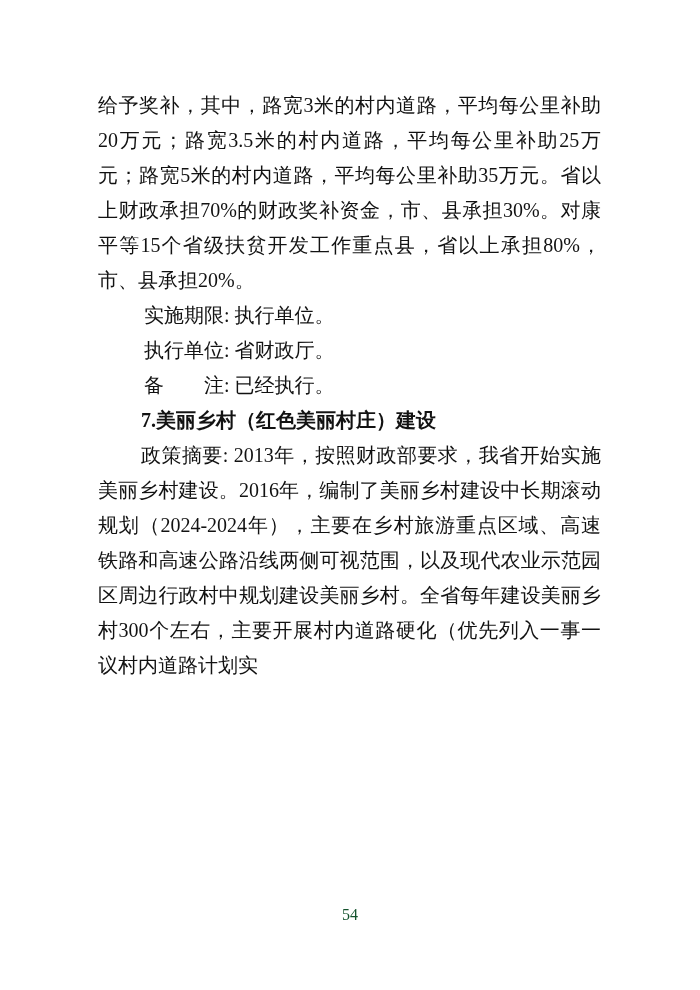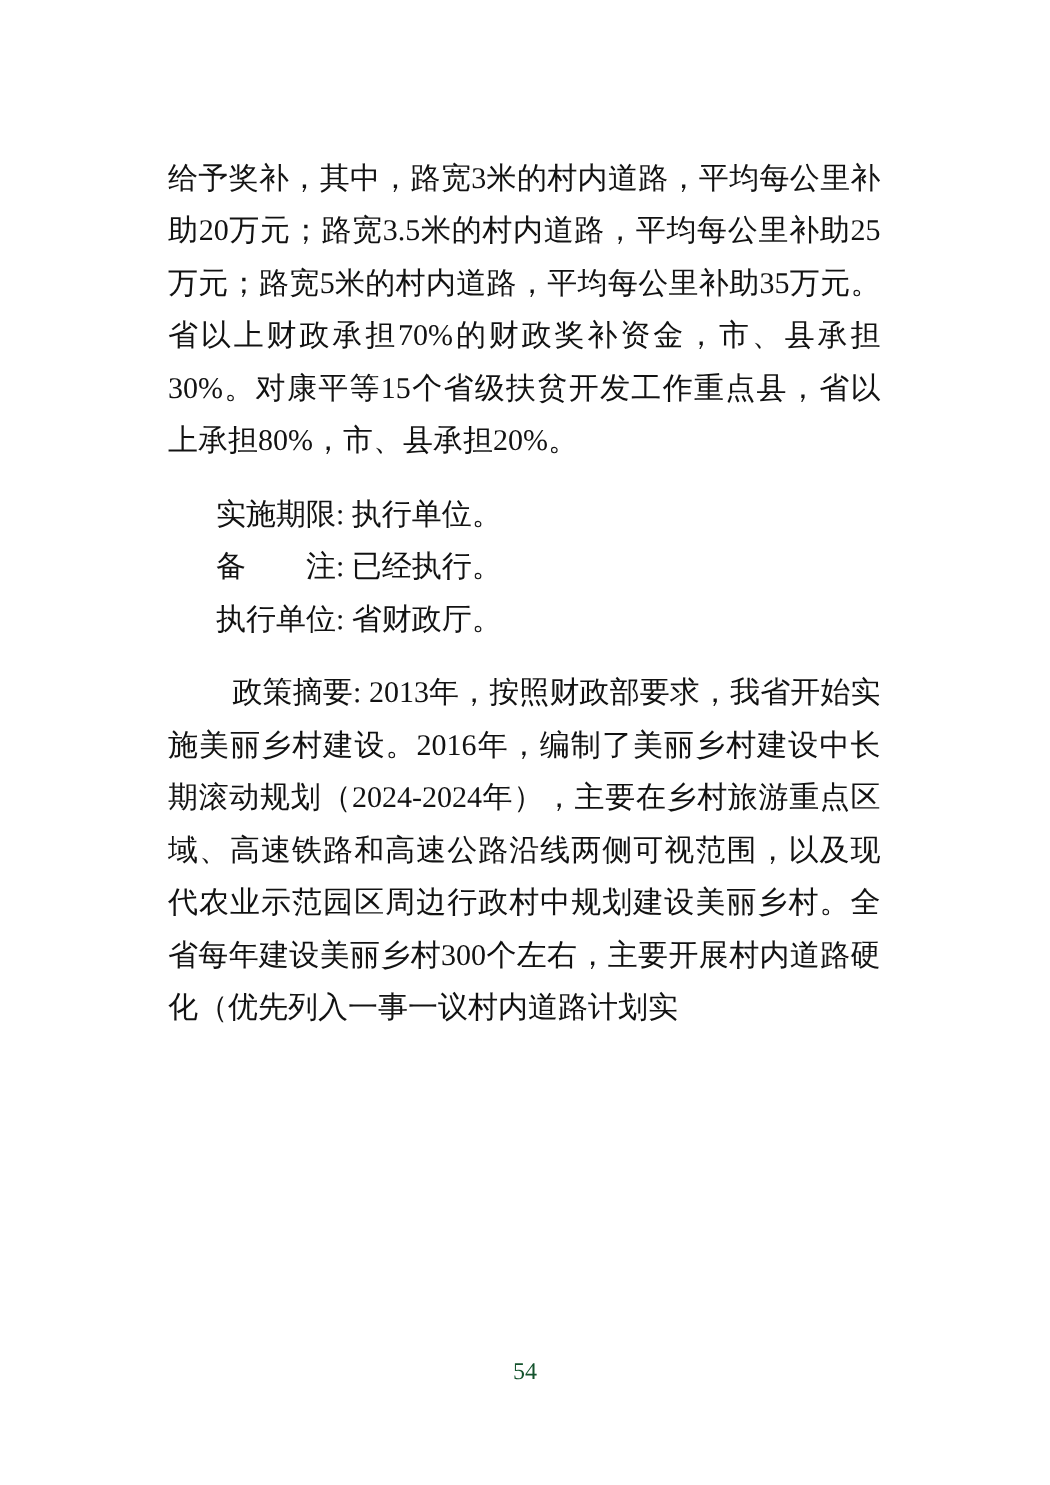--- a/index.html
+++ b/index.html
@@ -20,21 +20,21 @@
     position: absolute;
     left: 98px;
     top: 88px;
     width: 503px;
     font-size: 20px;
     line-height: 35px;
     text-align: justify;
     overflow-wrap: break-word;
   }
   .para {
-    margin: 14px;
+    margin: 0;
     padding: 0;
     text-indent: 0;
   }
   .para.indent {
     text-indent: 2.15em;
   }
   .field {
     margin: 0;
     padding: 0;
     text-indent: 2.3em;
@@ -63,24 +63,25 @@
 <body>
 
 <div class="page">
 
   <div class="text-block">
 
     <p class="para">给予奖补，其中，路宽3米的村内道路，平均每公里补助20万元；路宽3.5米的村内道路，平均每公里补助25万元；路宽5米的村内道路，平均每公里补助35万元。省以上财政承担70%的财政奖补资金，市、县承担30%。对康平等15个省级扶贫开发工作重点县，省以上承担80%，市、县承担20%。</p>
 
     <p class="field"><span class="label">实施期限: </span><span>执行单位。</span></p>
 
+    <p class="field"><span class="label">执行单位: </span><span>省财政厅。</span></p>
+
     <p class="field"><span class="label">备　　注: </span><span>已经执行。</span></p>
 
-    <p class="field"><span class="label">执行单位: </span><span>省财政厅。</span></p>
-
+    <h2 class="heading">7.美丽乡村（红色美丽村庄）建设</h2>
 
 
     <p class="para indent"><span class="label">政策摘要: </span><span>2013年，按照财政部要求，我省开始实施美丽乡村建设。2016年，编制了美丽乡村建设中长期滚动规划（2024-2024年），主要在乡村旅游重点区域、高速铁路和高速公路沿线两侧可视范围，以及现代农业示范园区周边行政村中规划建设美丽乡村。全省每年建设美丽乡村300个左右，主要开展村内道路硬化（优先列入一事一议村内道路计划实</span></p>
 
   </div>
 
   <div class="page-number">54</div>
 
 </div>
 

